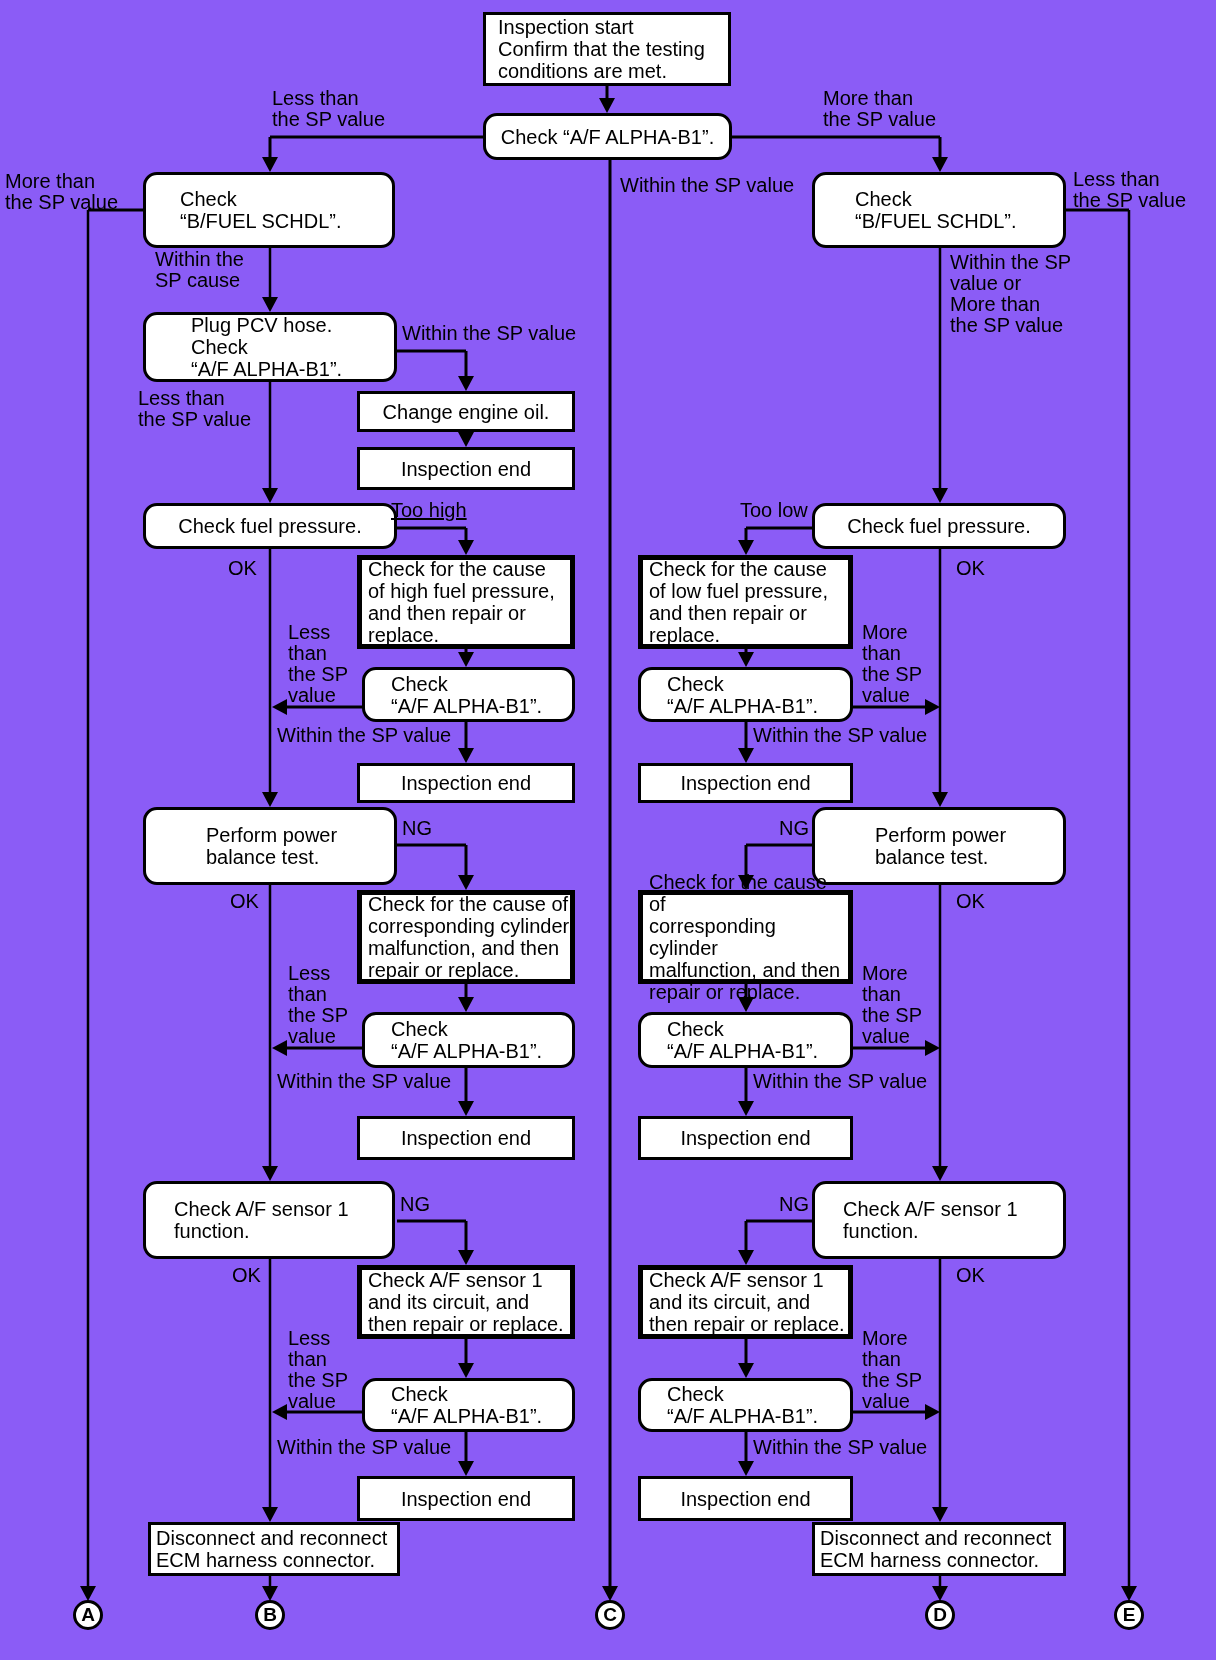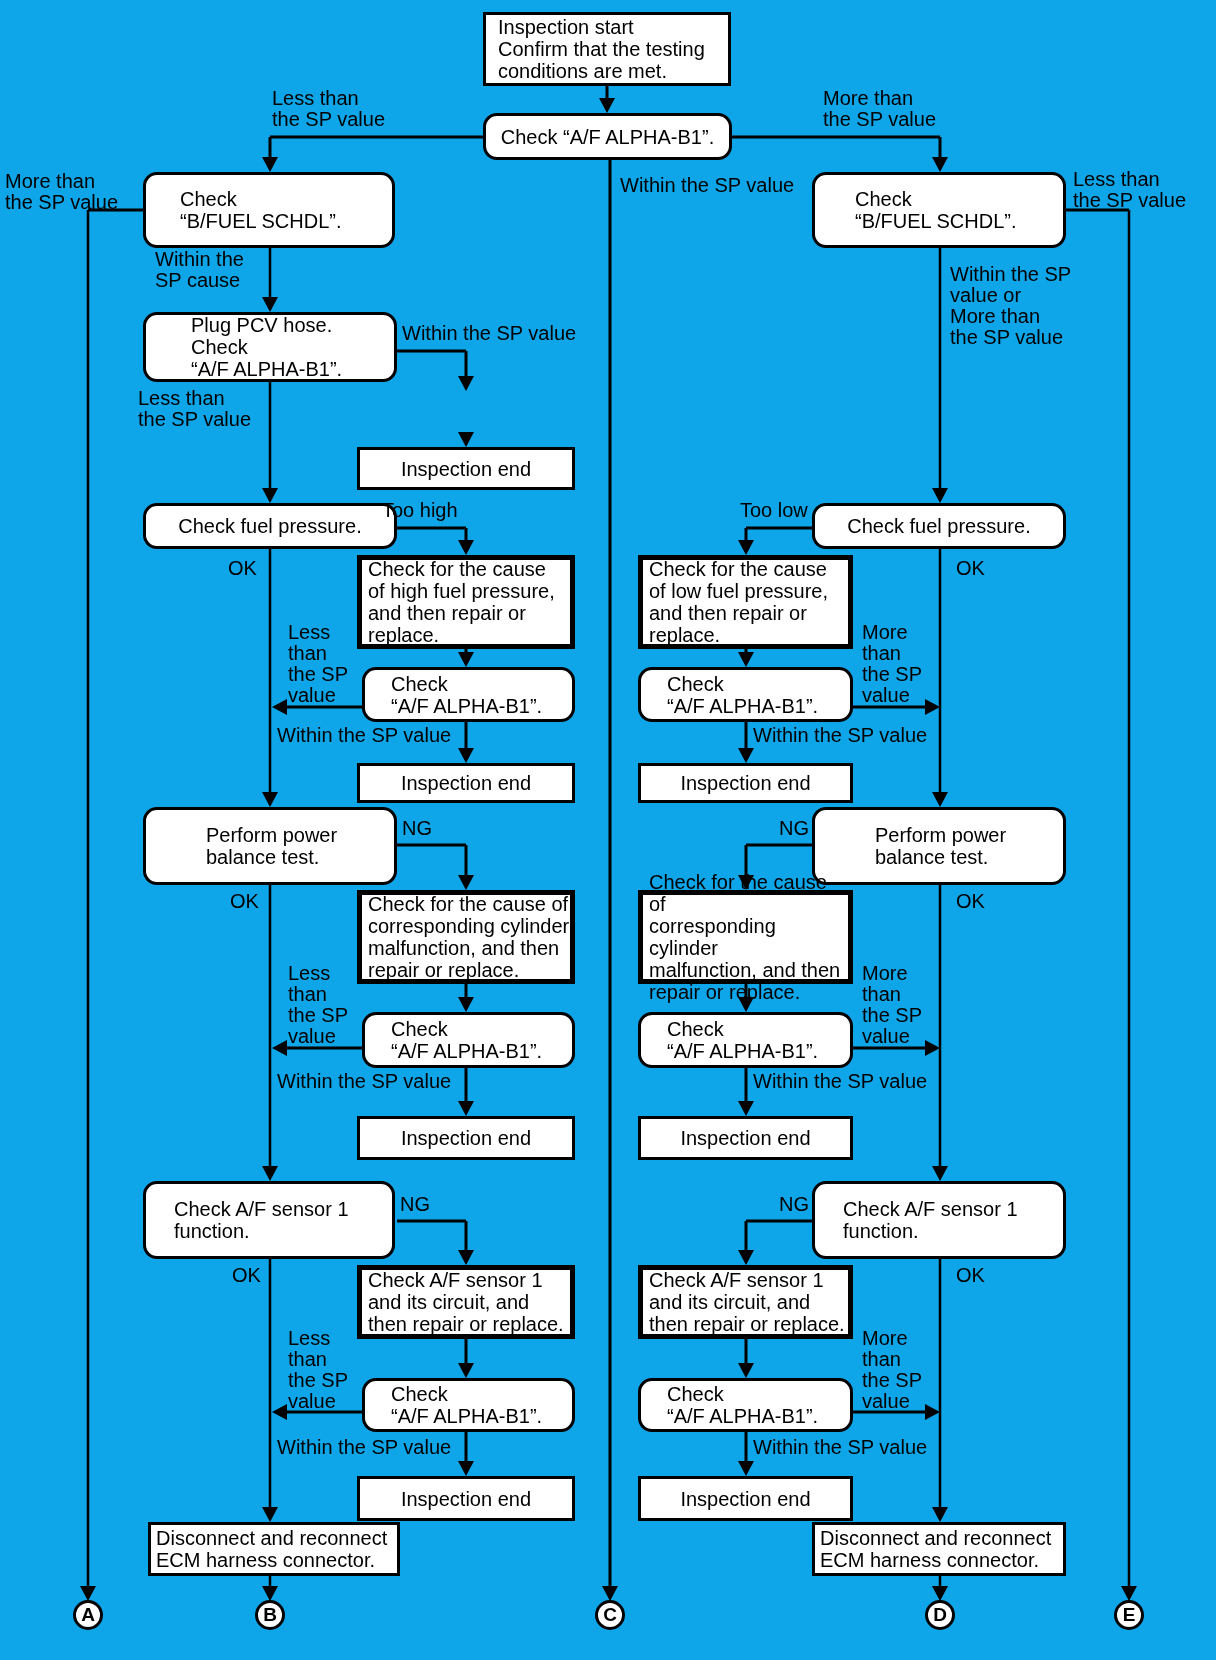--- a/index.html
+++ b/index.html
@@ -1,18 +1,18 @@
 <!DOCTYPE html>
 <html><head>
 <meta charset="utf-8">
 <title>Diagram</title>
 <style>
   html,body { margin:0; padding:0; background:#ffffff; }
   .stage {
-    position:relative; width:1216px; height:1660px; background:#0ea5e9;
+    position:relative; width:1216px; height:1660px; background:#8b5cf6;
     font-family:"Liberation Sans", sans-serif; color:#000;
     overflow:hidden;
   }
   .stage svg { position:absolute; left:0; top:0; z-index:1; }
   .bx {
     position:absolute; box-sizing:border-box; background:#fff;
     border:3px solid #000; border-radius:14px;
     display:flex; flex-direction:column; justify-content:center;
     font-size:20px; line-height:22px; z-index:2;
   }
@@ -155,20 +155,23 @@
     <span>Check
 “B/FUEL SCHDL”.</span>
     </div>
 
   <div class="bx" style="left:143px;top:312px;width:254px;height:70px;padding-left:45px;">
     <span>Plug PCV hose.
 Check
 “A/F ALPHA-B1”.</span>
     </div>
 
+  <div class="bx sq ctr" style="left:357px;top:391px;width:218px;height:41px;">
+    <span>Change engine oil.</span>
+    </div>
 
   <div class="bx sq ctr" style="left:357px;top:447px;width:218px;height:43px;">
     <span>Inspection end</span>
     </div>
 
   <div class="bx ctr" style="left:143px;top:503px;width:254px;height:46px;">
     <span>Check fuel pressure.</span>
     </div>
 
   <div class="bx ctr" style="left:812px;top:503px;width:254px;height:46px;">
@@ -303,28 +306,28 @@
 the SP value</div>
   <div class="lbl" style="left:823px;top:88px;">More than
 the SP value</div>
   <div class="lbl" style="left:620px;top:175px;">Within the SP value</div>
   <div class="lbl" style="left:5px;top:171px;">More than
 the SP value</div>
   <div class="lbl" style="left:1073px;top:169px;">Less than
 the SP value</div>
   <div class="lbl" style="left:155px;top:249px;">Within the
 SP cause</div>
-  <div class="lbl" style="left:950px;top:264px;">Within the SP
+  <div class="lbl" style="left:950px;top:252px;">Within the SP
 value or
 More than
 the SP value</div>
   <div class="lbl" style="left:402px;top:323px;">Within the SP value</div>
   <div class="lbl" style="left:138px;top:388px;">Less than
 the SP value</div>
-  <div class="lbl" style="left:382px;top:500px;">Too high</div>
+  <div class="lbl" style="left:391px;top:500px;text-decoration:underline;">Too high</div>
   <div class="lbl" style="left:740px;top:500px;">Too low</div>
   <div class="lbl" style="left:228px;top:558px;">OK</div>
   <div class="lbl" style="left:956px;top:558px;">OK</div>
   <div class="lbl" style="left:288px;top:622px;">Less
 than
 the SP
 value</div>
   <div class="lbl" style="left:862px;top:622px;">More
 than
 the SP

